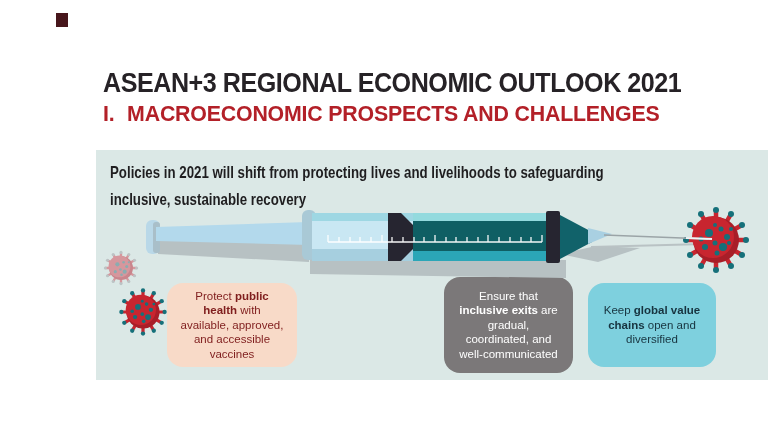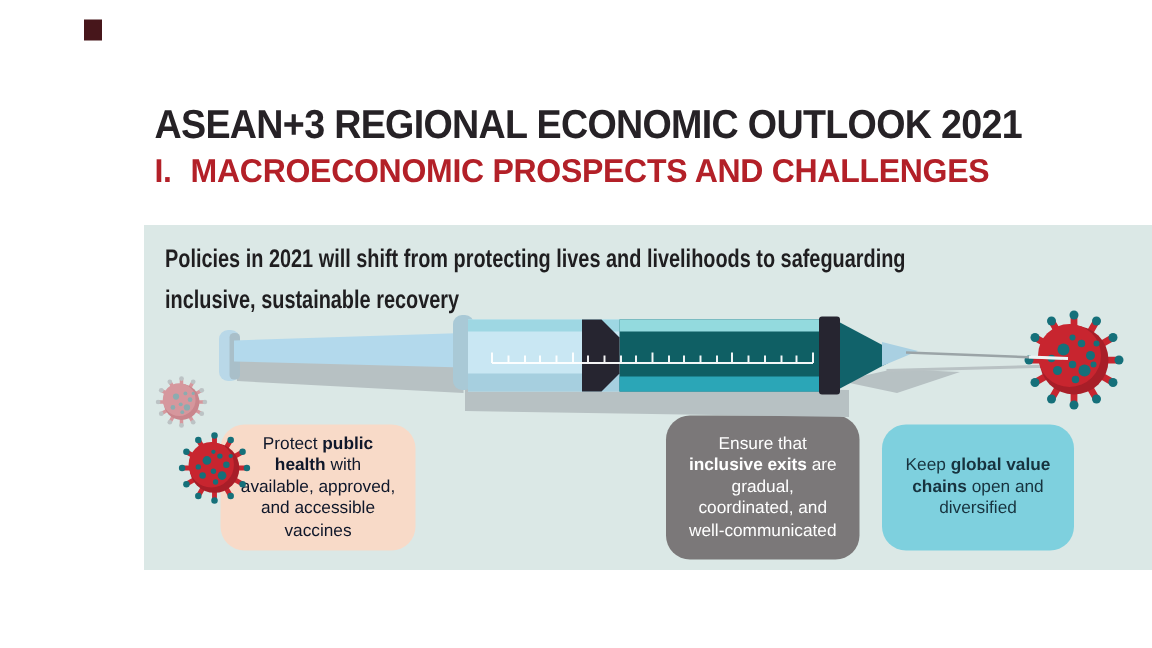--- a/index.html
+++ b/index.html
@@ -48,21 +48,21 @@
   }
   .panel-heading div { white-space:nowrap; }
   
   .box {
     position:absolute; border-radius:16px; display:flex;
     align-items:center; justify-content:center; text-align:center;
     padding:8px 11px; z-index:1;
   }
   .box p { font-size:11.5px; line-height:14.5px; }
   .box b { font-weight:700; }
-  .box-1 { left:51px;  top:133px; width:130px; height:84px; background:#f8dac8; color:#0f172a; }
+  .box-1 { left:71px;  top:133px; width:130px; height:84px; background:#f8dac8; color:#7f1d1d; }
   .box-2 { left:210px; top:127px; width:130px; height:96px; background:#c22533; color:#ffffff; }
   .box-3 { left:348px; top:127px; width:129px; height:96px; background:#7b7879; color:#ffffff; }
   .box-4 { left:492px; top:133px; width:128px; height:84px; background:#7ed0de; color:#17333f;padding-left:11px; }
   
   .art {
     position:absolute; left:0; top:0; width:687px; height:230px;
     z-index:2; pointer-events:none;
   }
 </style>
 </head>

